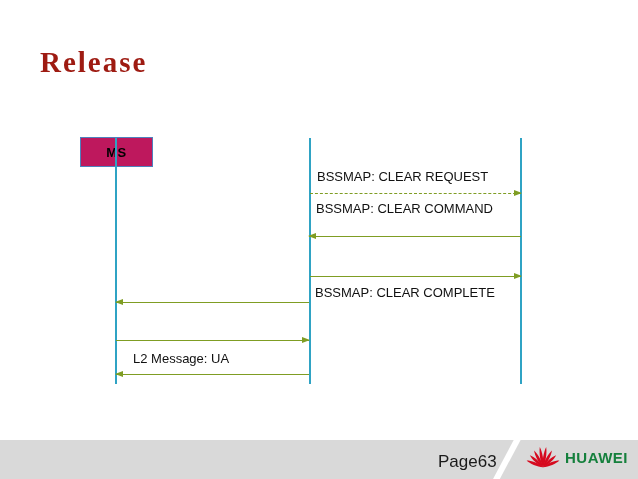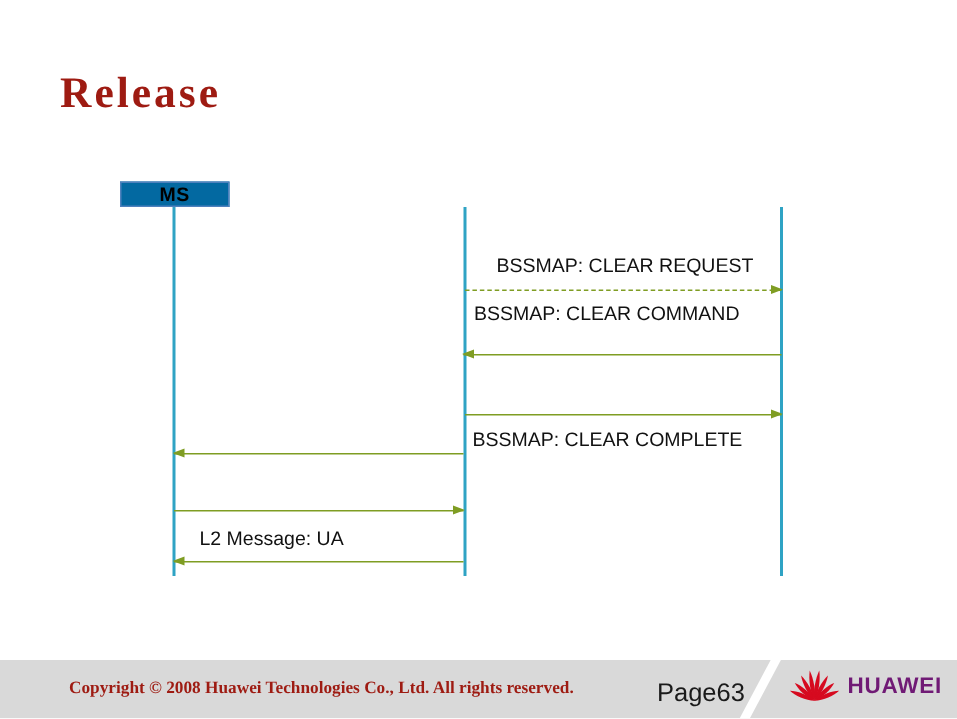--- a/index.html
+++ b/index.html
@@ -15,36 +15,36 @@
     position:relative; width:638px; height:479px; background:#fff;
     overflow:hidden; font-family:"Liberation Sans", sans-serif;padding-left:16px;
   }
   .title {
     position:absolute; left:40px; top:46px;
     font-family:"Liberation Serif", serif; font-weight:bold;
     font-size:29px; letter-spacing:2px; color:var(--title_red);
   }
   
   .entity {
-    position:absolute; width:73px; height:17px; box-sizing:border-box;
-    border:1.5px solid var(--box_border_blue); background:#0369a1;
+    position:absolute; width:73px; height:30px; box-sizing:border-box;
+    border:1.5px solid var(--box_border_blue); background:#be185d;
     display:flex; align-items:center; justify-content:center;
-    font-size:13px; font-weight:bold; color:#000; letter-spacing:0.5px;
+    font-size:13px; font-weight:bold; color:#000; letter-spacing:0.5px;margin-top:16px;
   }
   #entity-ms  { left:80px;  top:121px; }
   #entity-bss { left:275px; top:121px; }
   #entity-msc { left:485px; top:122px; }
   
   .lifeline { position:absolute; width:1.5px; top:138px; height:246px; background:var(--lifeline_teal); }
   #lifeline-ms  { left:115px; }
   #lifeline-bss { left:309px; }
   #lifeline-msc { left:520px; }
   
   .msg-label { position:absolute; font-size:13px; color:#111; white-space:nowrap; }
-  #lbl-m1 { left:331px; top:169px; }
+  #lbl-m1 { left:317px; top:169px; }
   #lbl-m2 { left:316px; top:201px; }
   #lbl-m3 { left:315px; top:249px;margin-top:36px; }
   #lbl-m4 { left:129px; top:279px; }
   #lbl-m5 { left:129px; top:316px; }
   #lbl-m6 { left:133px; top:351px; }
   
   .arrow { position:absolute; height:0; border-top:1.5px solid var(--arrow_olive); }
   .arrow.dashed { border-top-style:dashed; }
   .head-right::after {
     content:""; position:absolute; right:-1px; top:-4.25px; width:0; height:0;
@@ -67,21 +67,21 @@
   .copyright {
     position:absolute; left:46px; top:453px; white-space:nowrap;
     font-family:"Liberation Serif", serif; font-weight:bold;
     font-size:11.5px; color:var(--title_red);
   }
   .pagenum { position:absolute; left:414px; top:452px; font-size:17px; color:#1a1a1a;margin-left:24px; }
   .footer-divider { position:absolute; left:503px; top:431px; width:6px; height:60px; background:#fff; transform:rotate(28deg); }
   .logo { position:absolute; left:526px; top:442px; height:30px; display:flex; align-items:center; gap:5px; }
   .logo svg { display:block; }
   .petal { fill:var(--huawei_red); }
-  .logo-text { font-size:15px; font-weight:bold; letter-spacing:0.5px; color:#701a75; }
+  .logo-text { font-size:15px; font-weight:bold; letter-spacing:0.5px; color:#15803d; }
 </style>
 </head>
 <body>
 
 <div class="slide">
 
   <div class="title">Release</div>
 
   <div class="entity" id="entity-ms">
     <span>MS</span>
@@ -97,21 +97,20 @@
   <span class="msg-label" id="lbl-m6">L2 Message: UA</span>
 
   <div class="arrow dashed head-right" id="arr-m1"></div>
   <div class="arrow head-left" id="arr-m2"></div>
   <div class="arrow head-right" id="arr-m3"></div>
   <div class="arrow head-left" id="arr-m4"></div>
   <div class="arrow head-right" id="arr-m5"></div>
   <div class="arrow head-left" id="arr-m6"></div>
 
   <div class="footer-band"></div>
-  <div class="copyright">Copyright © 2008 Huawei Technologies Co., Ltd. All rights reserved.</div>
   <div class="pagenum">Page63</div>
   <div class="footer-divider"></div>
 
   <div class="logo">
     <span>
       <svg width="34" height="28" viewBox="0 0 100 80">
         <g class="petal-group">
           <g transform="rotate(-68 50 70)">
               <path class="petal" d="M50,70 C44,54 45,30 50,18 C55,30 56,54 50,70 Z"></path>
             </g>

